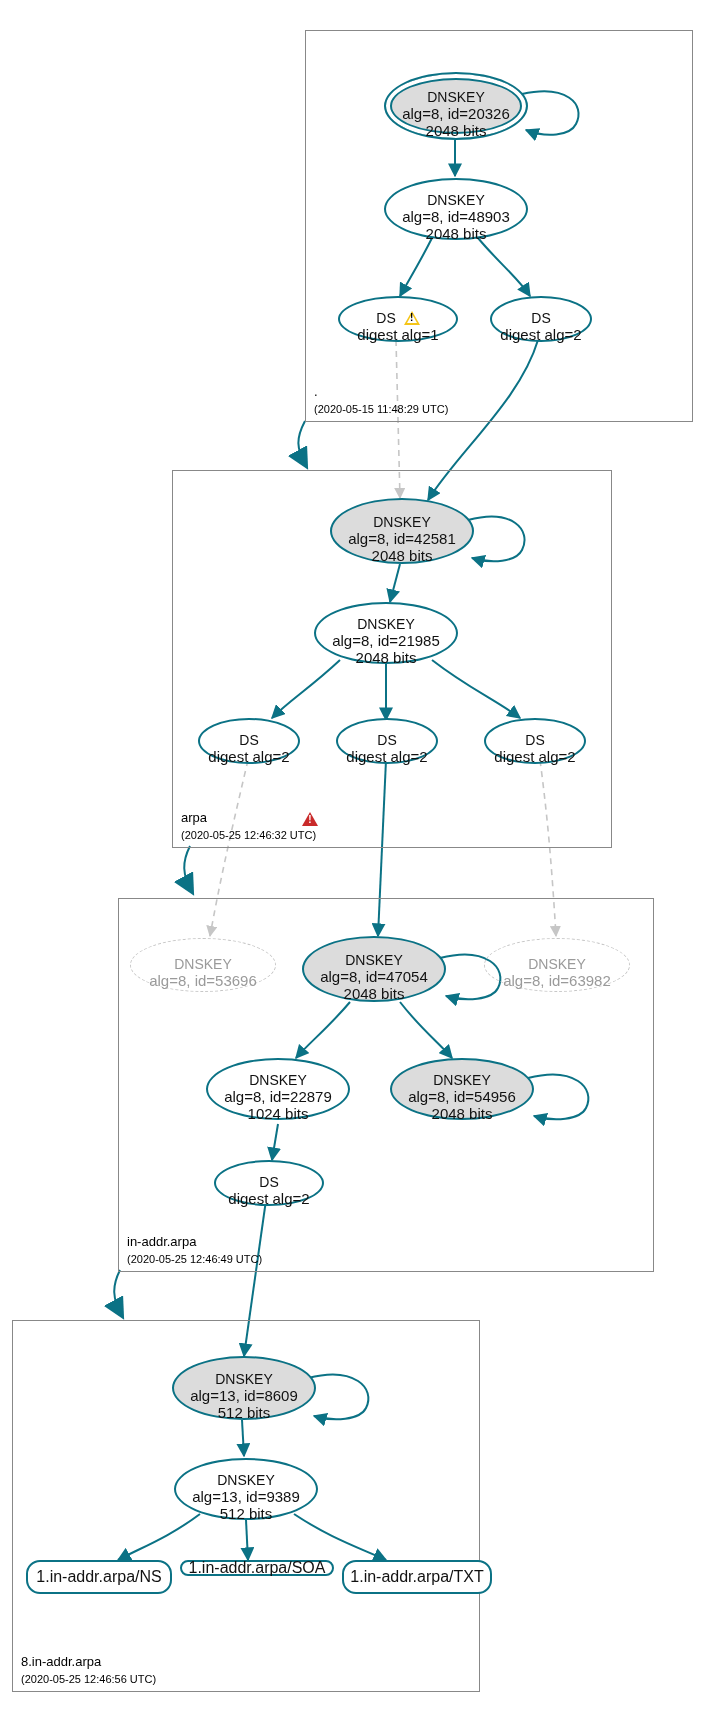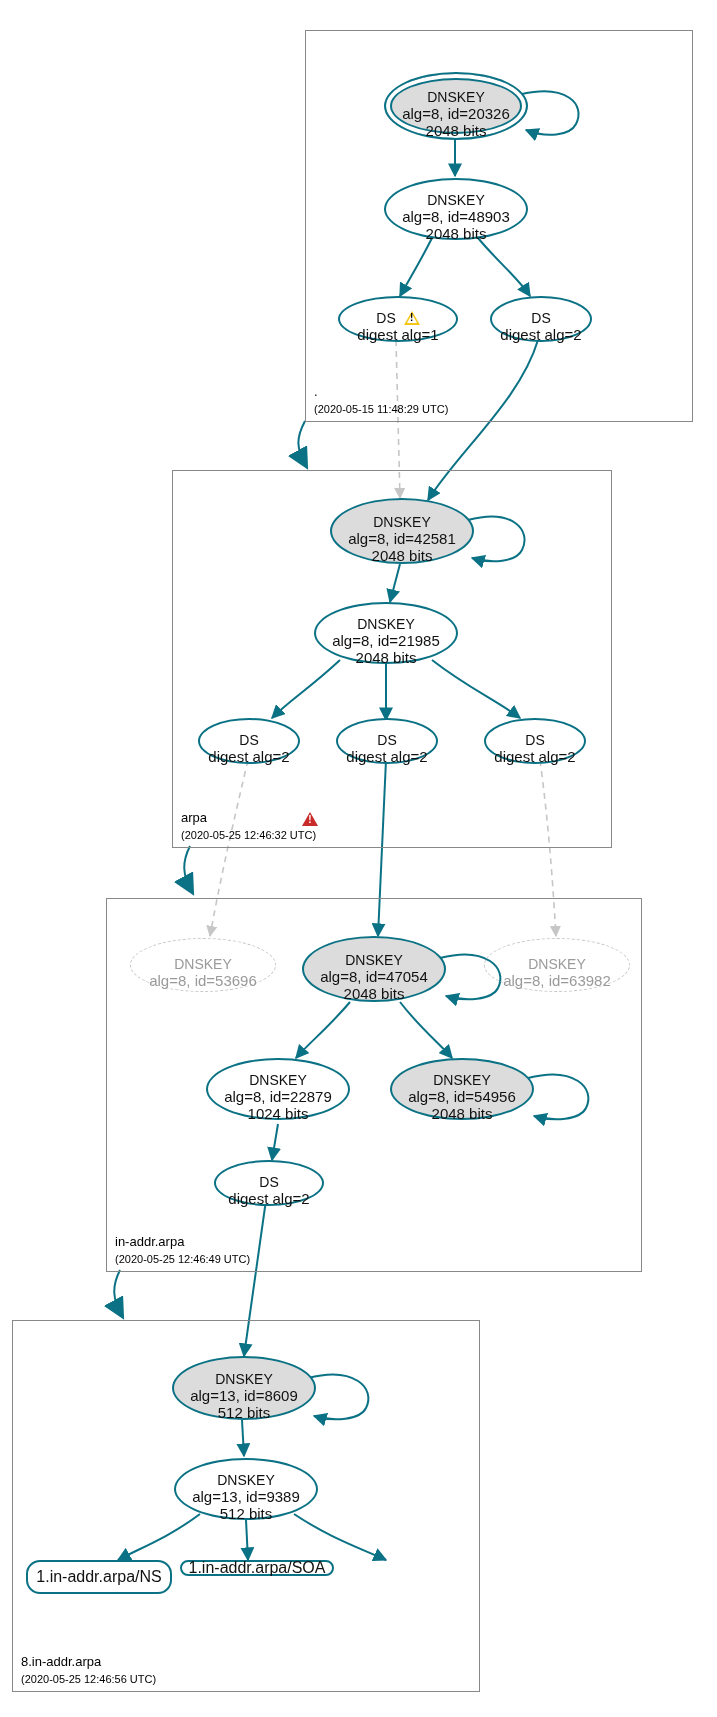--- a/index.html
+++ b/index.html
@@ -228,21 +228,21 @@
   </div>
   <div class="node ellipse teal-stroke white-fill" style="left:336px; top:718px; width:102px; height:46px;">
     <div class="title">DS</div>
     <div class="sub">digest alg=2</div>
   </div>
   <div class="node ellipse teal-stroke white-fill" style="left:484px; top:718px; width:102px; height:46px;">
     <div class="title">DS</div>
     <div class="sub">digest alg=2</div>
   </div>
 
-  <div class="zone" style="left:106px; top:898px; width:536px; height:374px;">
+  <div class="zone" style="left:118px; top:898px; width:536px; height:374px;">
     <div class="zone-label">in-addr.arpa</div>
     <div class="zone-ts">(2020-05-25 12:46:49 UTC)</div>
   </div>
 
   <div class="node ellipse gray-stroke" style="left:130px; top:938px; width:146px; height:54px; color:#9a9a9a;">
     <div class="title">DNSKEY</div>
     <div class="sub">alg=8, id=53696</div>
   </div>
 
   <div class="node ellipse teal-stroke gray-fill" style="left:302px; top:936px; width:144px; height:66px;">
@@ -289,14 +289,17 @@
     <div class="sub">alg=13, id=9389</div>
     <div class="sub">512 bits</div>
   </div>
 
   <div class="node rrect teal-stroke white-fill" style="left:26px; top:1560px; width:146px; height:34px;">
     <div class="rr-title">1.in-addr.arpa/NS</div>
   </div>
   <div class="node rrect teal-stroke white-fill" style="left:180px; top:1560px; width:154px; height:16px;">
     <div class="rr-title">1.in-addr.arpa/SOA</div>
   </div>
+  <div class="node rrect teal-stroke white-fill" style="left:342px; top:1560px; width:150px; height:34px;">
+    <div class="rr-title">1.in-addr.arpa/TXT</div>
+  </div>
 
 </div>
 
 </body></html>

